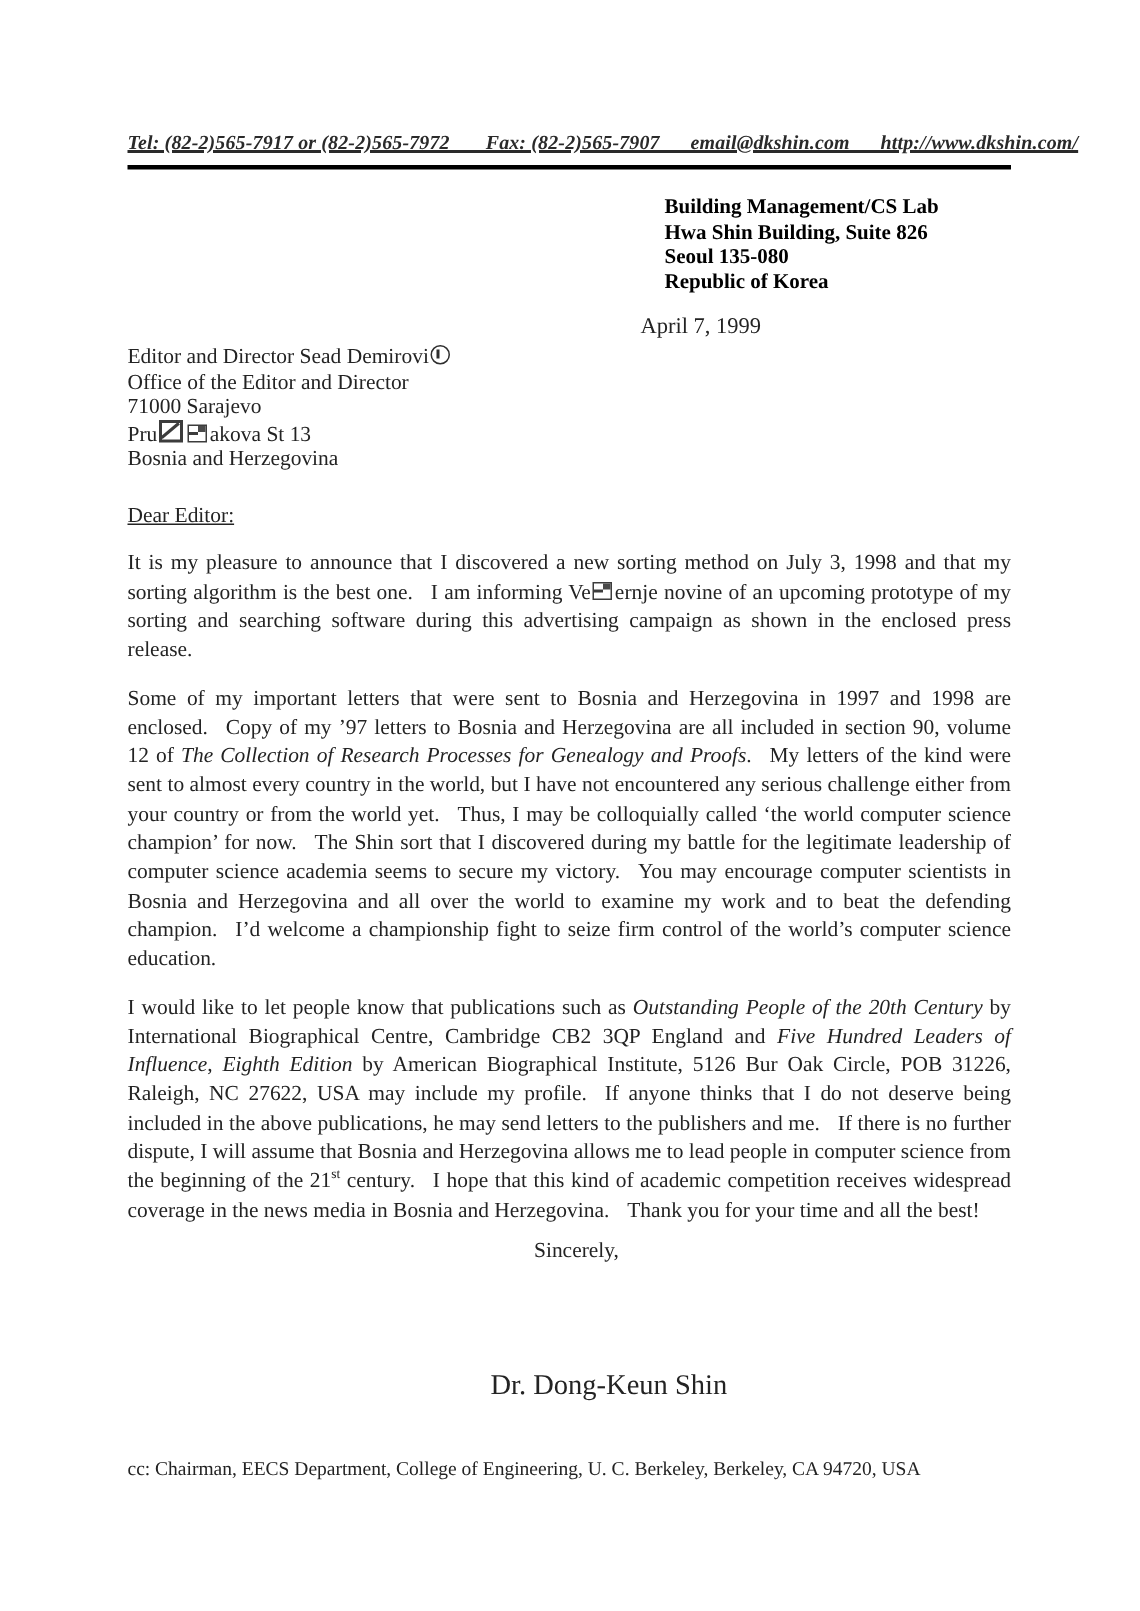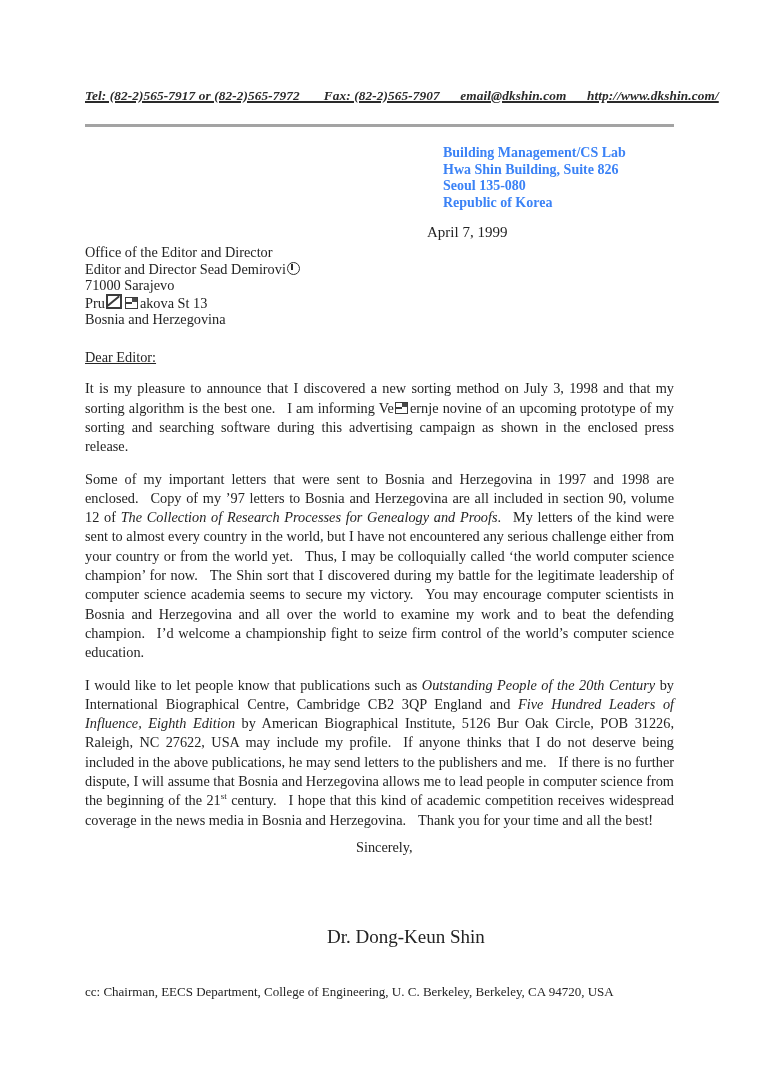--- a/index.html
+++ b/index.html
@@ -7,29 +7,29 @@
     position:relative;
     width:760px;height:1074px;
     background:#ffffff;
     font-family:"Liberation Serif","DejaVu Serif",serif;
     color:#232323;
     overflow:hidden;
   }
   .content{position:absolute;left:85px;top:86px;width:589px;}
 
   
-  .header-rule{border-bottom:3px solid #a3a3a3;padding-bottom:20px;}
+  .header-rule{border-bottom:3px solid #000000;padding-bottom:6px;}
   .header-text{
     font-style:italic;font-weight:bold;font-size:13.3px;
     text-decoration:underline;text-decoration-thickness:1.5px;
     white-space:pre;letter-spacing:.1px;color:#2a2a2a;
   }
 
   
-  .sender{margin:18px 0 0 358px;font-weight:bold;font-size:14px;line-height:16.6px;color:#3b82f6;}
+  .sender{margin:18px 0 0 358px;font-weight:bold;font-size:14px;line-height:16.6px;color:#000000;}
   .date{margin:13px 0 0 342px;font-size:15px;line-height:17px;}
 
   
   .recipient{margin-top:3px;font-size:14.3px;line-height:16.4px;}
 
   .salutation{margin-top:22px;font-size:14.3px;text-decoration:underline;}
 
   .para{margin:13px 0 0 0;font-size:14.3px;line-height:19.3px;text-align:justify;}
   .it{font-style:italic;}
   .sup{vertical-align:super;font-size:9px;line-height:0;}
@@ -61,22 +61,22 @@
     <div class="sender">
       <div>Building Management/CS Lab</div>
       <div>Hwa Shin Building, Suite 826</div>
       <div>Seoul 135-080</div>
       <div>Republic of Korea</div>
     </div>
 
     <div class="date">April 7, 1999</div>
 
     <div class="recipient">
+      <div><span>Editor and Director Sead Demirovi</span><span class="glyph circle-mark"></span></div>
       <div><span>Office of the Editor and Director</span></div>
-      <div><span>Editor and Director Sead Demirovi</span><span class="glyph circle-mark"></span></div>
       <div><span>71000 Sarajevo</span></div>
       <div><span>Pru</span><span class="glyph box-diag"></span><span class="glyph box-dash"></span><span>akova St 13</span></div>
       <div><span>Bosnia and Herzegovina</span></div>
     </div>
 
     <div class="salutation">Dear Editor:</div>
 
     <p class="para"><span>It is my pleasure to announce that I discovered a new sorting method on July 3, 1998 and that my sorting algorithm is the best one.  I am informing Ve</span><span class="glyph box-dash"></span><span>ernje novine of an upcoming prototype of my sorting and searching software during this advertising campaign as shown in the enclosed press release.</span></p>
     <p class="para"><span>Some of my important letters that were sent to Bosnia and Herzegovina in 1997 and 1998 are enclosed.  Copy of my ’97 letters to Bosnia and Herzegovina are all included in section 90, volume 12 of </span><span class="it">The Collection of Research Processes for Genealogy and Proofs</span><span>.  My letters of the kind were sent to almost every country in the world, but I have not encountered any serious challenge either from your country or from the world yet.  Thus, I may be colloquially called ‘the world computer science champion’ for now.  The Shin sort that I discovered during my battle for the legitimate leadership of computer science academia seems to secure my victory.  You may encourage computer scientists in Bosnia and Herzegovina and all over the world to examine my work and to beat the defending champion.  I’d welcome a championship fight to seize firm control of the world’s computer science education.</span></p>
     <p class="para"><span>I would like to let people know that publications such as </span><span class="it">Outstanding People of the 20th Century</span><span> by International Biographical Centre, Cambridge CB2 3QP England and </span><span class="it">Five Hundred Leaders of Influence, Eighth Edition</span><span> by American Biographical Institute, 5126 Bur Oak Circle, POB 31226, Raleigh, NC 27622, USA may include my profile.  If anyone thinks that I do not deserve being included in the above publications, he may send letters to the publishers and me.  If there is no further dispute, I will assume that Bosnia and Herzegovina allows me to lead people in computer science from the beginning of the 21</span><span class="sup">st</span><span> century.  I hope that this kind of academic competition receives widespread coverage in the news media in Bosnia and Herzegovina.  Thank you for your time and all the best!</span></p>

